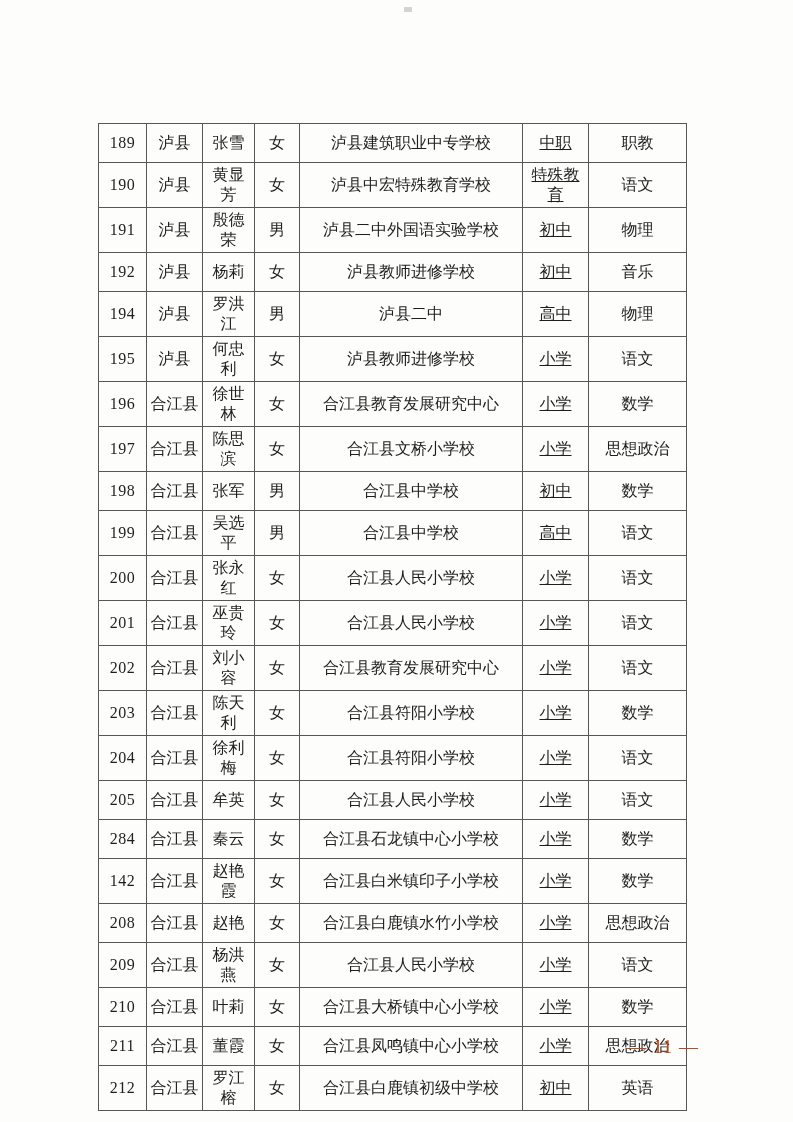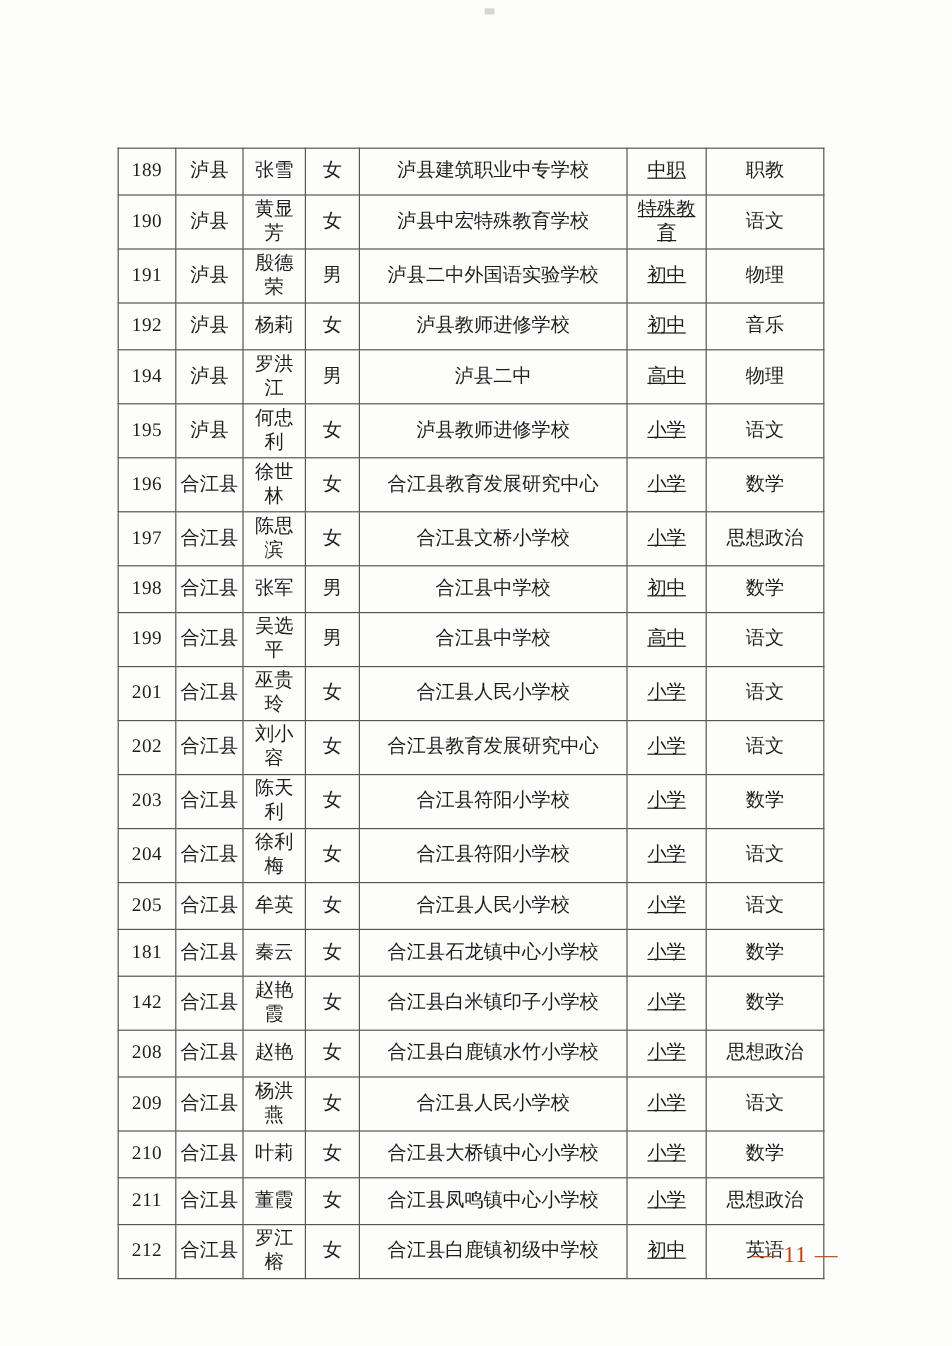--- a/index.html
+++ b/index.html
@@ -166,20 +166,29 @@
         <tr>
           <td class="col-no">199</td>
           <td class="col-county">合江县</td>
           <td class="col-name">吴选平</td>
           <td class="col-gender">男</td>
           <td class="col-school">合江县中学校</td>
           <td class="col-level">高中</td>
           <td class="col-subject">语文</td>
         </tr>
         <tr>
+          <td class="col-no">200</td>
+          <td class="col-county">合江县</td>
+          <td class="col-name">张永红</td>
+          <td class="col-gender">女</td>
+          <td class="col-school">合江县人民小学校</td>
+          <td class="col-level">小学</td>
+          <td class="col-subject">语文</td>
+        </tr>
+        <tr>
           <td class="col-no">201</td>
           <td class="col-county">合江县</td>
           <td class="col-name">巫贵玲</td>
           <td class="col-gender">女</td>
           <td class="col-school">合江县人民小学校</td>
           <td class="col-level">小学</td>
           <td class="col-subject">语文</td>
         </tr>
         <tr>
           <td class="col-no">202</td>
@@ -211,21 +220,21 @@
         <tr>
           <td class="col-no">205</td>
           <td class="col-county">合江县</td>
           <td class="col-name">牟英</td>
           <td class="col-gender">女</td>
           <td class="col-school">合江县人民小学校</td>
           <td class="col-level">小学</td>
           <td class="col-subject">语文</td>
         </tr>
         <tr>
-          <td class="col-no">181</td>
+          <td class="col-no">284</td>
           <td class="col-county">合江县</td>
           <td class="col-name">秦云</td>
           <td class="col-gender">女</td>
           <td class="col-school">合江县石龙镇中心小学校</td>
           <td class="col-level">小学</td>
           <td class="col-subject">数学</td>
         </tr>
         <tr>
           <td class="col-no">142</td>
           <td class="col-county">合江县</td>

